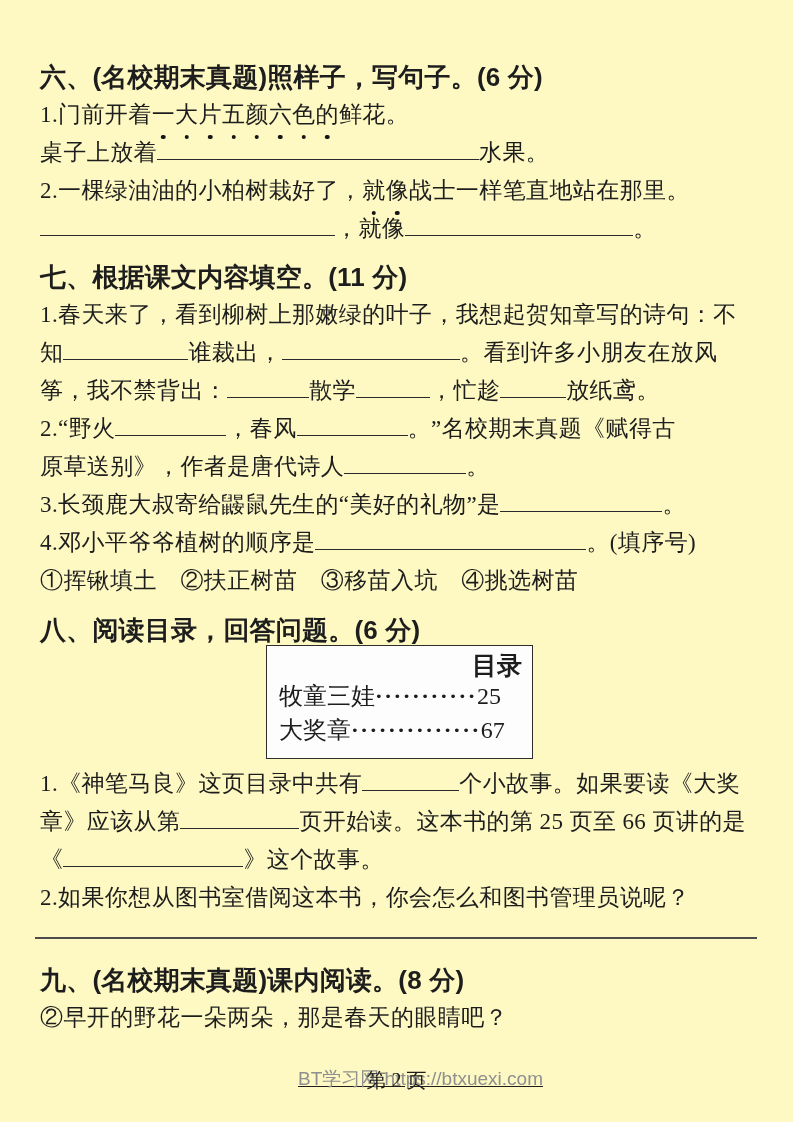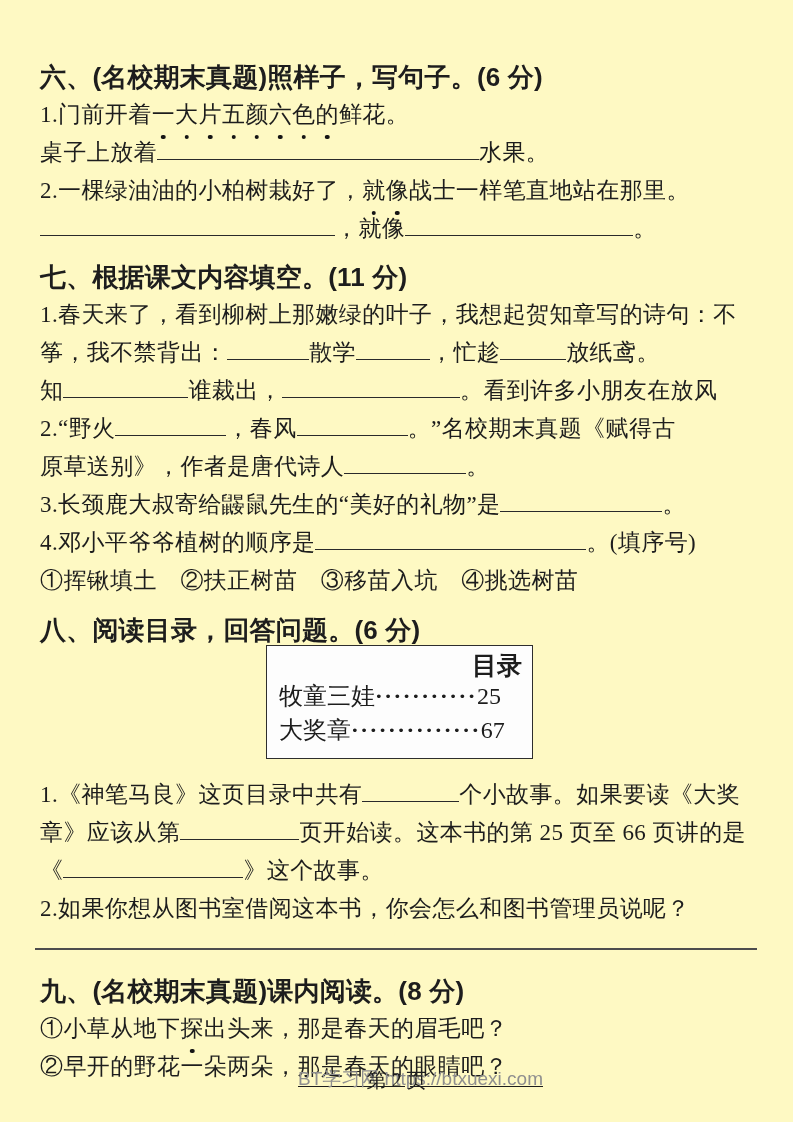--- a/index.html
+++ b/index.html
@@ -24,21 +24,21 @@
     margin:0;
     font-family:"Liberation Sans","DejaVu Sans",sans-serif;
     font-weight:700;
     font-size:26px;
     line-height:38px;
     letter-spacing:0.2px;
     white-space:nowrap;
   }
   .mt10{margin-top:10px;}
   .mt2{margin-top:11px;}
-  .mt6{margin-top:17px;}
+  .mt6{margin-top:6px;}
   .mt22{margin-top:22px;}
   .blank{
     display:inline-block;
     height:1em;
     border-bottom:1.6px solid #2a2a2a;
     vertical-align:baseline;
   }
   .w322{width:322px;} .w295{width:295px;} .w228{width:228px;}
   .w125{width:125px;} .w178{width:178px;}
   .w82{width:82px;} .w74{width:74px;} .w66{width:66px;}
@@ -107,22 +107,22 @@
 <div class="page">
 
   <p class="sec-title">六、(名校期末真题)照样子，写句子。(6 分)</p>
   <p class="line"><span>1.门前开着</span><span><span class="ec">一</span><span class="ec">大</span><span class="ec">片</span><span class="ec">五</span><span class="ec">颜</span><span class="ec">六</span><span class="ec">色</span><span class="ec">的</span></span><span>鲜花。</span></p>
   <p class="line"><span>桌子上放着</span><span class="blank w322"></span><span>水果。</span></p>
   <p class="line"><span>2.一棵绿油油的小柏树栽好了，</span><span><span class="ec">就</span><span class="ec">像</span></span><span>战士一样笔直地站在那里。</span></p>
   <p class="line"><span class="blank w295"></span><span>，就像</span><span class="blank w228"></span><span>。</span></p>
 
   <p class="sec-title mt10">七、根据课文内容填空。(11 分)</p>
   <p class="line">1.春天来了，看到柳树上那嫩绿的叶子，我想起贺知章写的诗句：不</p>
+  <p class="line"><span>知</span><span class="blank w125"></span><span>谁裁出，</span><span class="blank w178"></span><span>。看到许多小朋友在放风</span></p>
   <p class="line"><span>筝，我不禁背出：</span><span class="blank w82"></span><span>散学</span><span class="blank w74"></span><span>，忙趁</span><span class="blank w66"></span><span>放纸鸢。</span></p>
-  <p class="line"><span>知</span><span class="blank w125"></span><span>谁裁出，</span><span class="blank w178"></span><span>。看到许多小朋友在放风</span></p>
   <p class="line"><span>2.“野火</span><span class="blank w111"></span><span>，春风</span><span class="blank w111"></span><span>。”名校期末真题《赋得古</span></p>
   <p class="line"><span>原草送别》，作者是唐代诗人</span><span class="blank w122"></span><span>。</span></p>
   <p class="line"><span>3.长颈鹿大叔寄给鼹鼠先生的“美好的礼物”是</span><span class="blank w162"></span><span>。</span></p>
   <p class="line"><span>4.邓小平爷爷植树的顺序是</span><span class="blank w271"></span><span>。(填序号)</span></p>
   <p class="line">①挥锹填土　②扶正树苗　③移苗入坑　④挑选树苗</p>
 
   <p class="sec-title mt2">八、阅读目录，回答问题。(6 分)</p>
 
   <div class="toc-box">
     <p class="toc-title">目录</p>
@@ -131,21 +131,20 @@
   </div>
 
   <p class="line mt6"><span>1.《神笔马良》这页目录中共有</span><span class="blank w97"></span><span>个小故事。如果要读《大奖</span></p>
   <p class="line"><span>章》应该从第</span><span class="blank w119"></span><span>页开始读。这本书的第 25 页至 66 页讲的是</span></p>
   <p class="line"><span>《</span><span class="blank w180"></span><span>》这个故事。</span></p>
   <p class="line">2.如果你想从图书室借阅这本书，你会怎么和图书管理员说呢？</p>
 
   <div class="answer-line"></div>
 
   <p class="sec-title mt22">九、(名校期末真题)课内阅读。(8 分)</p>
-  <p class="line"><span>①小草从地下</span><span><span class="ec">探</span></span><span>出头来，那是春天的眉毛吧？</span></p>
   <p class="line">②早开的野花一朵两朵，那是春天的眼睛吧？</p>
 
   <div class="footer">
     <span class="watermark">BT学习网 https://btxuexi.com</span>
     <span class="page-num">第 2 页</span>
   </div>
 
 </div>
 
 </body></html>

